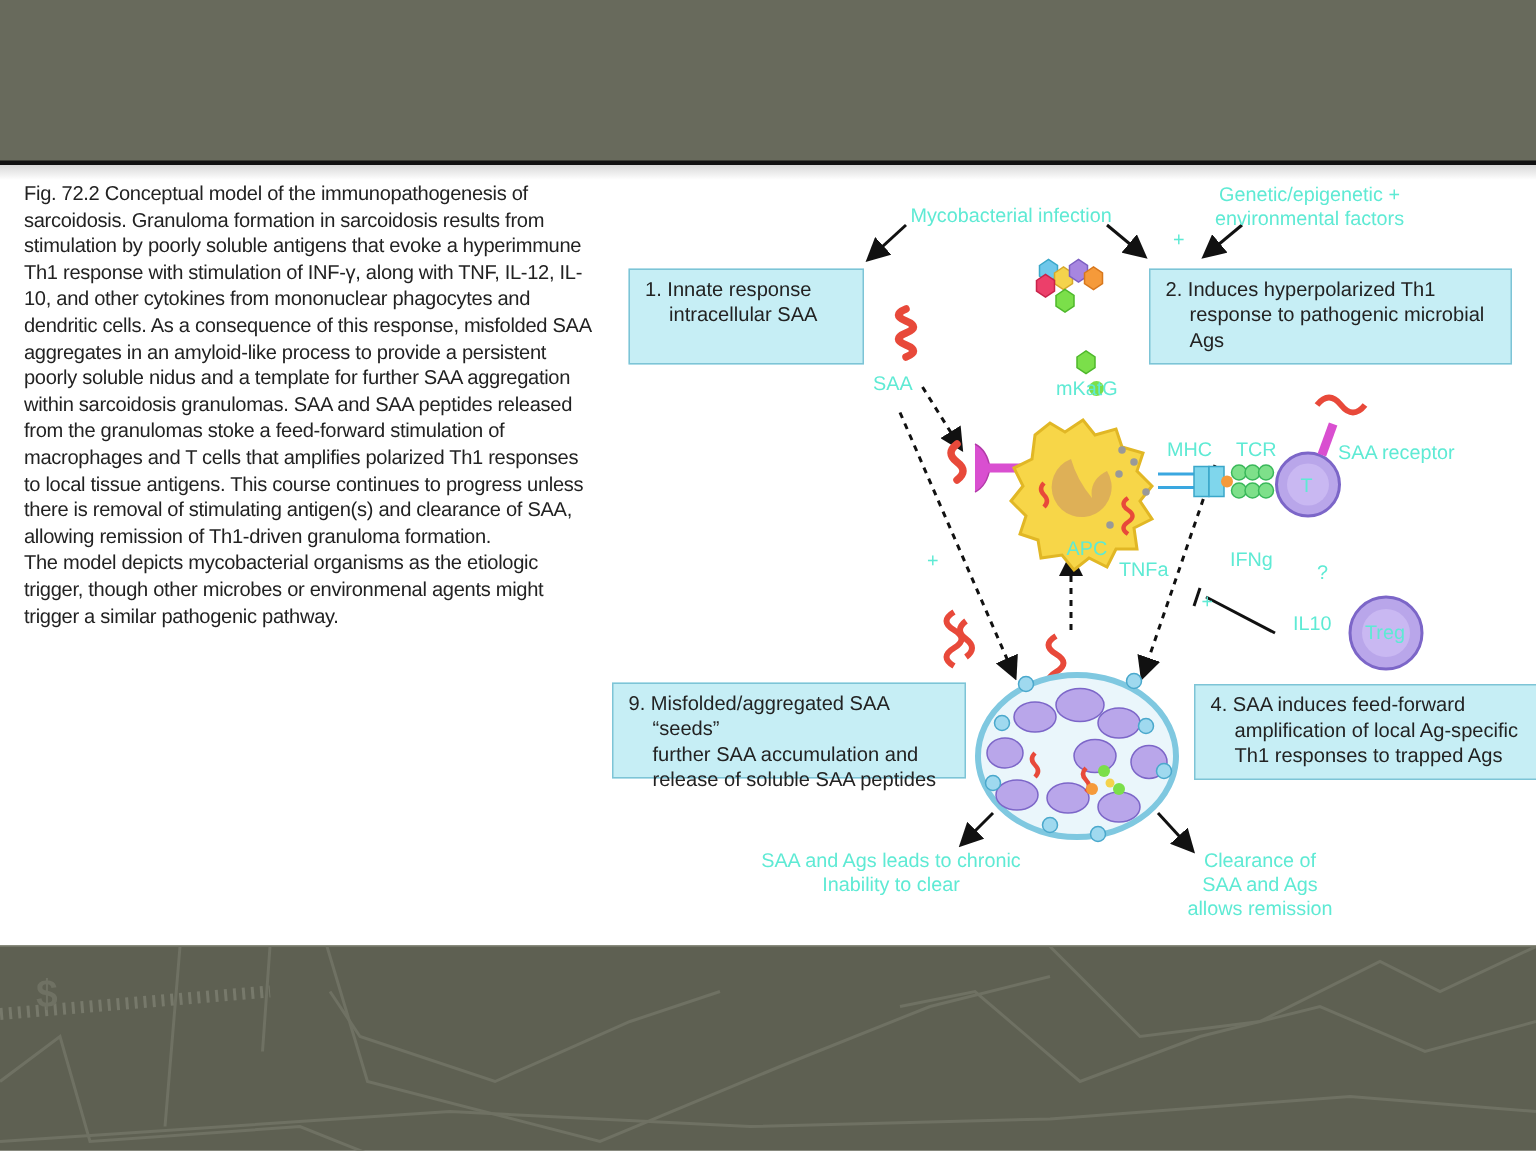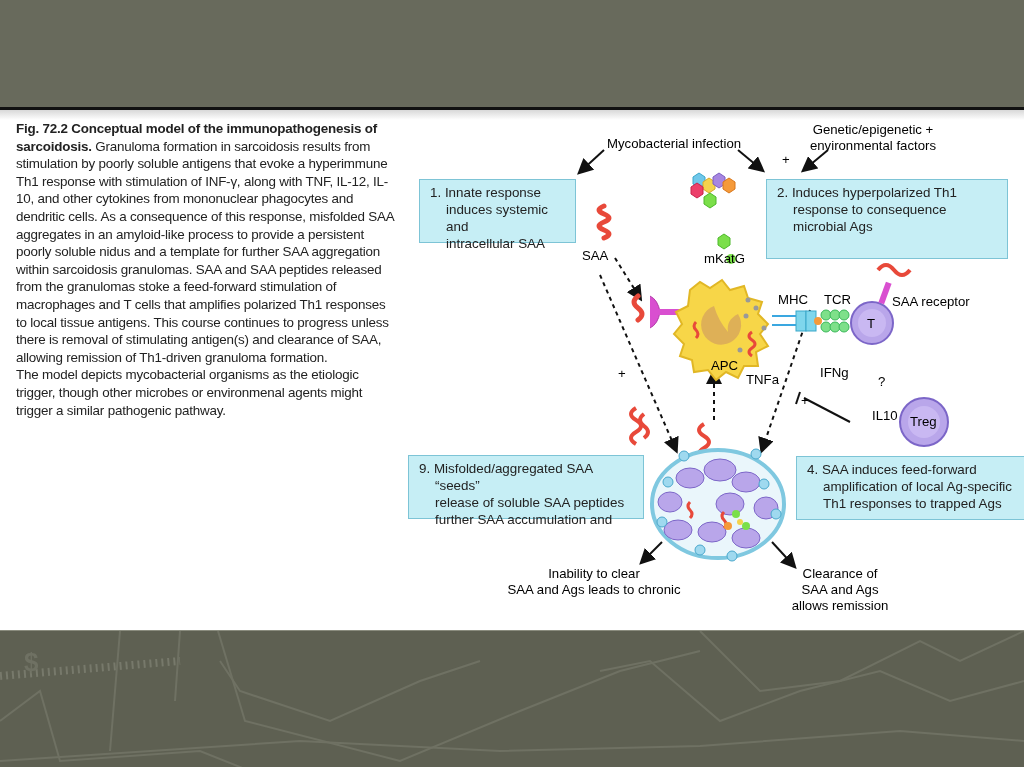--- a/index.html
+++ b/index.html
@@ -4,24 +4,24 @@
 <style>
   html, body { margin:0; padding:0; }
   body { width:1024px; height:767px; position:relative; overflow:hidden; background:#686a5c; font-family:"Liberation Sans", sans-serif; }
   .top-band { position:absolute; left:0; top:0; width:1024px; height:108px; background:#686a5c; }
   .top-rule { position:absolute; left:0; top:107px; width:1024px; height:3px; background:#111; }
   .panel { position:absolute; left:0; top:110px; width:1024px; height:520px; background:#fff; }
   .panel-shade { position:absolute; left:0; top:0; width:100%; height:10px; background:linear-gradient(#d8d8d8,#fff); }
   .bottom-band { position:absolute; left:0; top:630px; width:1024px; height:137px; background:#5e6052; border-top:1px solid #8a8c7e; }
   .bottom-band svg { position:absolute; left:0; top:0; }
   .caption { position:absolute; left:16px; top:120px; width:380px; font-size:13.4px; line-height:17.6px; color:#222; font-family:"Liberation Sans", sans-serif; letter-spacing:-0.2px; }
-  .caption b { font-weight:bold;margin-top:28px; }
+  .caption b { font-weight:normal;margin-top:28px; }
   .diagram { position:absolute; left:400px; top:110px; width:624px; height:520px; }
   .box { position:absolute; background:#c6eef5; border:1.5px solid #7dc4d6; font-size:13.4px; line-height:17px; color:#222; padding:4px 8px 4px 26px; text-indent:-16px; box-sizing:border-box; }
-  .lbl { position:absolute; font-size:13.2px; color:#000000; line-height:16px; white-space:nowrap; }
+  .lbl { position:absolute; font-size:13.2px; color:#5eead4; line-height:16px; white-space:nowrap; }
   .lbl.c { text-align:center; }
 </style>
 </head>
 <body>
 
 <div class="top-band"></div>
 <div class="top-rule"></div>
 
 <div class="panel">
   <div class="panel-shade"></div>
@@ -140,56 +140,55 @@
 
   <div class="lbl" style="left:207px;top:26px">Mycobacterial infection</div>
   <div class="lbl c" style="left:398px;top:12px;width:150px">
     <div>Genetic/epigenetic +</div>
     <div>environmental factors</div>
   </div>
   <div class="lbl" style="left:382px;top:42px">+</div>
 
   <div class="box" style="left:19px;top:69px;width:157px;height:64px">
     <div>1. Innate response</div>
-    <div style="text-indent:0">induces systemic and</div>
     <div style="text-indent:0">intracellular SAA</div>
   </div>
-  <div class="box" style="left:366px;top:69px;width:242px;height:80px">
+  <div class="box" style="left:366px;top:69px;width:242px;height:64px">
     <div>2. Induces hyperpolarized Th1</div>
-    <div style="text-indent:0">response to consequence microbial Ags</div>
+    <div style="text-indent:0">response to pathogenic microbial Ags</div>
   </div>
   <div class="box" style="left:8px;top:345px;width:236px;height:64px">
     <div>9. Misfolded/aggregated SAA “seeds”</div>
+    <div style="text-indent:0">further SAA accumulation and</div>
     <div style="text-indent:0">release of soluble SAA peptides</div>
-    <div style="text-indent:0">further SAA accumulation and</div>
   </div>
   <div class="box" style="left:396px;top:346px;width:252px;height:64px">
     <div>4. SAA induces feed-forward</div>
     <div style="text-indent:0">amplification of local Ag-specific</div>
     <div style="text-indent:0">Th1 responses to trapped Ags</div>
   </div>
 
   <div class="lbl" style="left:182px;top:138px">SAA</div>
   <div class="lbl" style="left:304px;top:141px">mKatG</div>
   <div class="lbl" style="left:378px;top:182px">MHC</div>
   <div class="lbl" style="left:424px;top:182px">TCR</div>
   <div class="lbl" style="left:492px;top:184px">SAA receptor</div>
   <div class="lbl" style="left:311px;top:248px">APC</div>
   <div class="lbl" style="left:467px;top:206px">T</div>
   <div class="lbl" style="left:346px;top:262px">TNFa</div>
   <div class="lbl" style="left:420px;top:255px">IFNg</div>
   <div class="lbl" style="left:478px;top:264px">?</div>
-  <div class="lbl" style="left:472px;top:298px">IL10</div>
+  <div class="lbl" style="left:462px;top:298px">IL10</div>
   <div class="lbl" style="left:510px;top:304px">Treg</div>
   <div class="lbl" style="left:218px;top:256px">+</div>
   <div class="lbl" style="left:401px;top:283px">+</div>
 
   <div class="lbl c" style="left:94px;top:456px;width:200px">
+    <div>SAA and Ags leads to chronic</div>
     <div>Inability to clear</div>
-    <div>SAA and Ags leads to chronic</div>
   </div>
   <div class="lbl c" style="left:390px;top:456px;width:100px">
     <div>Clearance of</div>
     <div>SAA and Ags</div>
     <div>allows remission</div>
   </div>
 </div>
 
 <div class="bottom-band">
   <svg width="1024" height="137" viewBox="0 0 1024 137">

